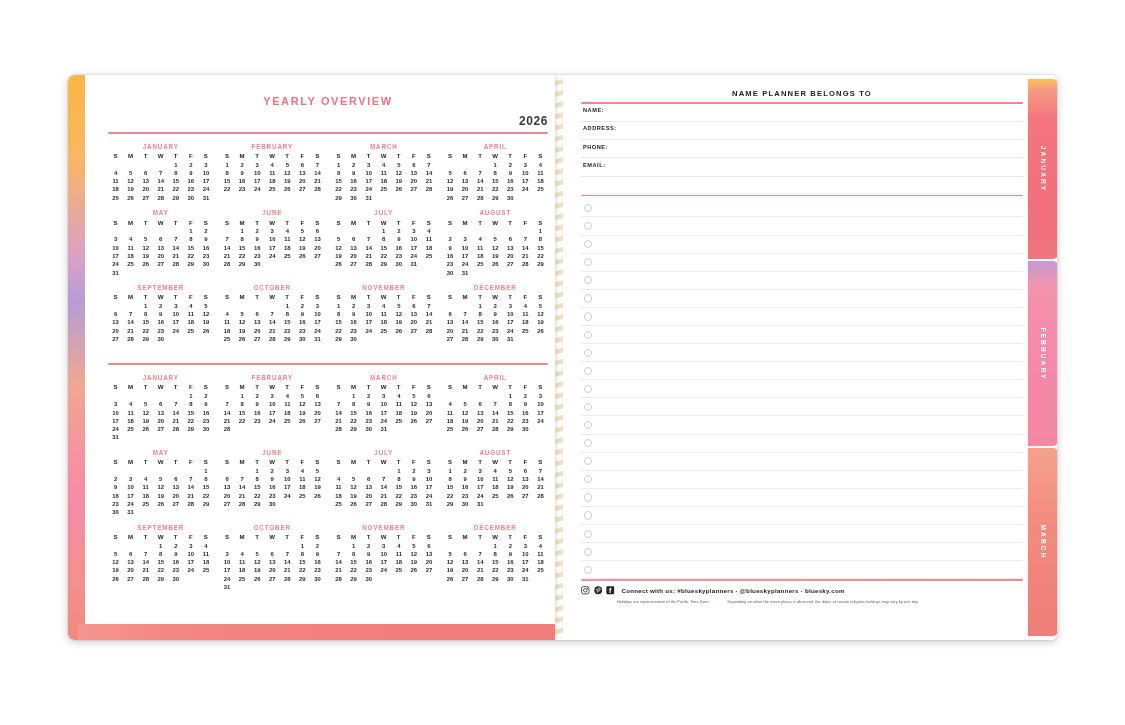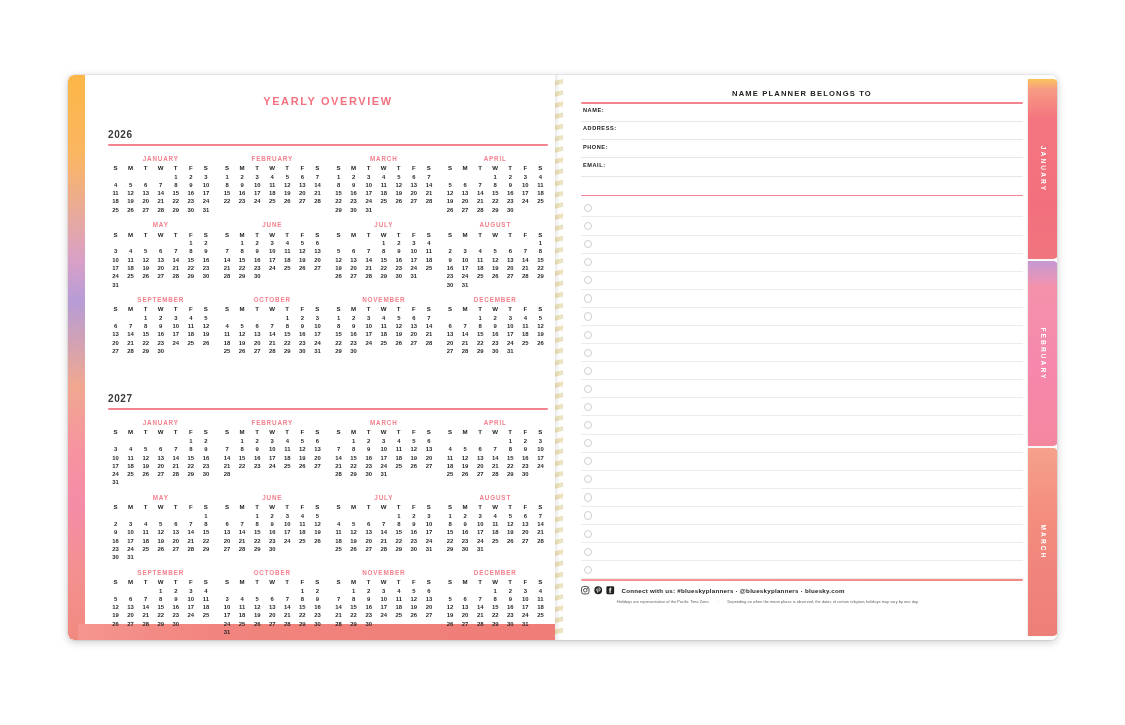--- a/index.html
+++ b/index.html
@@ -39,22 +39,22 @@
   }
   .coil{position:absolute;left:0;top:0;width:100%;height:100%;}
 
   
   .lp-inner{position:absolute;left:40px;top:10px;right:14px;bottom:22px;}
   .ov-title{
     text-align:center;color:#f4727f;font-size:11px;letter-spacing:1.6px;
     font-weight:700;margin-top:10px;
   }
   .yr-label{
-    text-align:left;color:#3a3a3a;font-size:10px;font-weight:700;
-    letter-spacing:.6px;margin-top:22px;
+    text-align:right;color:#3a3a3a;font-size:12px;font-weight:700;
+    letter-spacing:.6px;margin-top:7px;
   }
   .yr-rule{height:1.6px;background:#f2838f;margin-top:4px;border-radius:2px;}
 
   .months{display:grid;grid-template-columns:repeat(4,1fr);
           column-gap:6px;row-gap:7px;margin-top:9px;}
   .mini{}
   .mini-name{
     text-align:center;color:#f4818d;font-size:6.3px;font-weight:700;
     letter-spacing:.85px;margin-bottom:2.5px;
   }
@@ -836,21 +836,20 @@
                   <span>28</span>
                   <span>29</span>
                   <span>30</span>
                   <span>31</span>
                   <span></span>
                   <span></span>
                 </div>
               </div>
             </div>
             <div style="height: 16px;"></div>
-            <div class="yr-label">2027</div>
             <div class="yr-rule"></div>
             <div class="months">
               <div class="mini">
                 <div class="mini-name">JANUARY</div>
                 <div class="dow">
                   <span>S</span>
                   <span>M</span>
                   <span>T</span>
                   <span>W</span>
                   <span>T</span>

